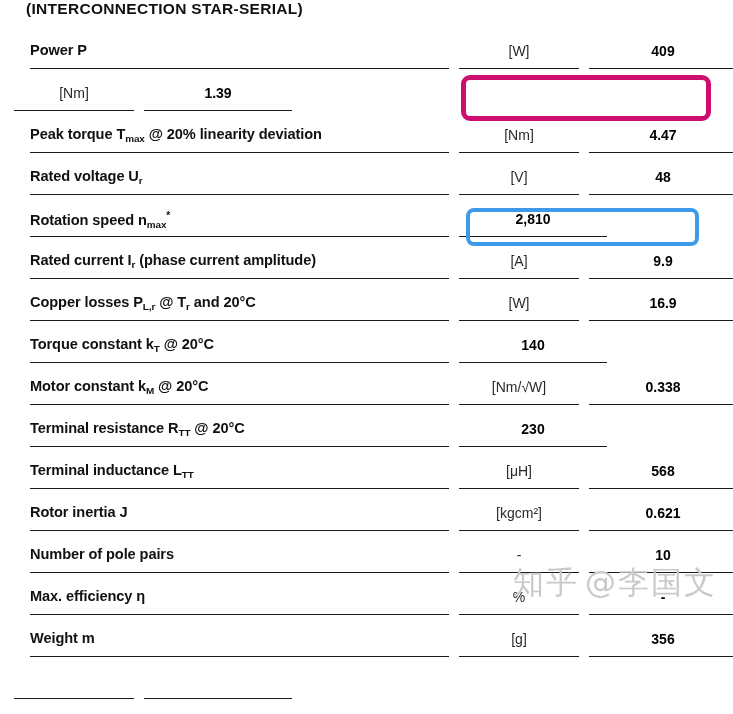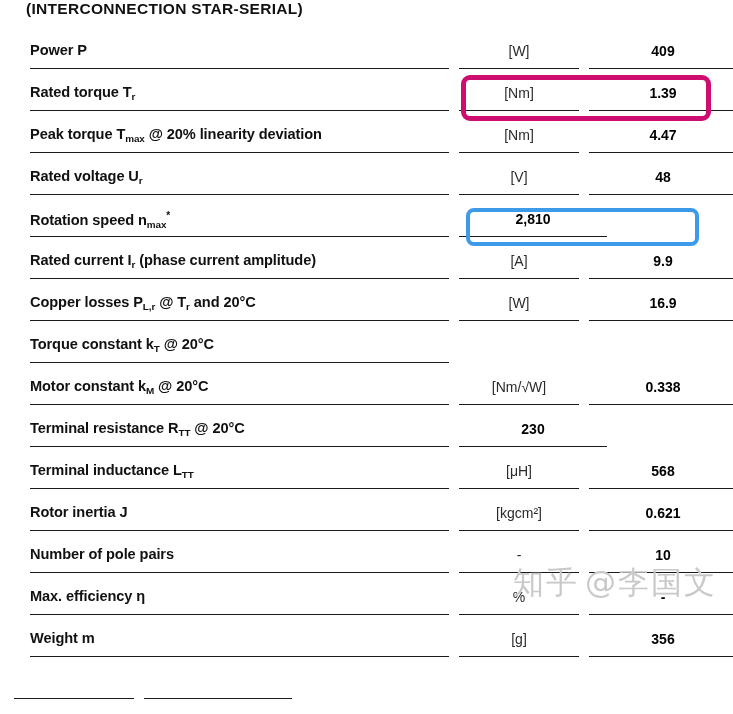--- a/index.html
+++ b/index.html
@@ -159,21 +159,20 @@
 
   <div class="section-heading">(INTERCONNECTION STAR-SERIAL)</div>
 
   <div class="spec-table">
       <div class="spec-row">
         <div class="cell c-label">Power P</div>
         <div class="cell c-unit">[W]</div>
         <div class="cell c-value">409</div>
       </div>
       <div class="spec-row">
-        <div class="cell c-label">Rated torque T<sub>r</sub></div>
         <div class="cell c-unit">[Nm]</div>
         <div class="cell c-value">1.39</div>
       </div>
       <div class="spec-row">
         <div class="cell c-label">Peak torque T<sub>max</sub> @ 20% linearity deviation</div>
         <div class="cell c-unit">[Nm]</div>
         <div class="cell c-value">4.47</div>
       </div>
       <div class="spec-row">
         <div class="cell c-label">Rated voltage U<sub>r</sub></div>
@@ -189,20 +188,21 @@
         <div class="cell c-unit">[A]</div>
         <div class="cell c-value">9.9</div>
       </div>
       <div class="spec-row">
         <div class="cell c-label">Copper losses P<sub>L,r</sub> @ T<sub>r</sub> and 20°C</div>
         <div class="cell c-unit">[W]</div>
         <div class="cell c-value">16.9</div>
       </div>
       <div class="spec-row">
         <div class="cell c-label">Torque constant k<sub>T</sub> @ 20°C</div>
+        <div class="cell c-value">140</div>
       </div>
       <div class="spec-row">
         <div class="cell c-label">Motor constant k<sub>M</sub> @ 20°C</div>
         <div class="cell c-unit">[Nm/√W]</div>
         <div class="cell c-value">0.338</div>
       </div>
       <div class="spec-row">
         <div class="cell c-label">Terminal resistance R<sub>TT</sub> @ 20°C</div>
         <div class="cell c-value">230</div>
       </div>

